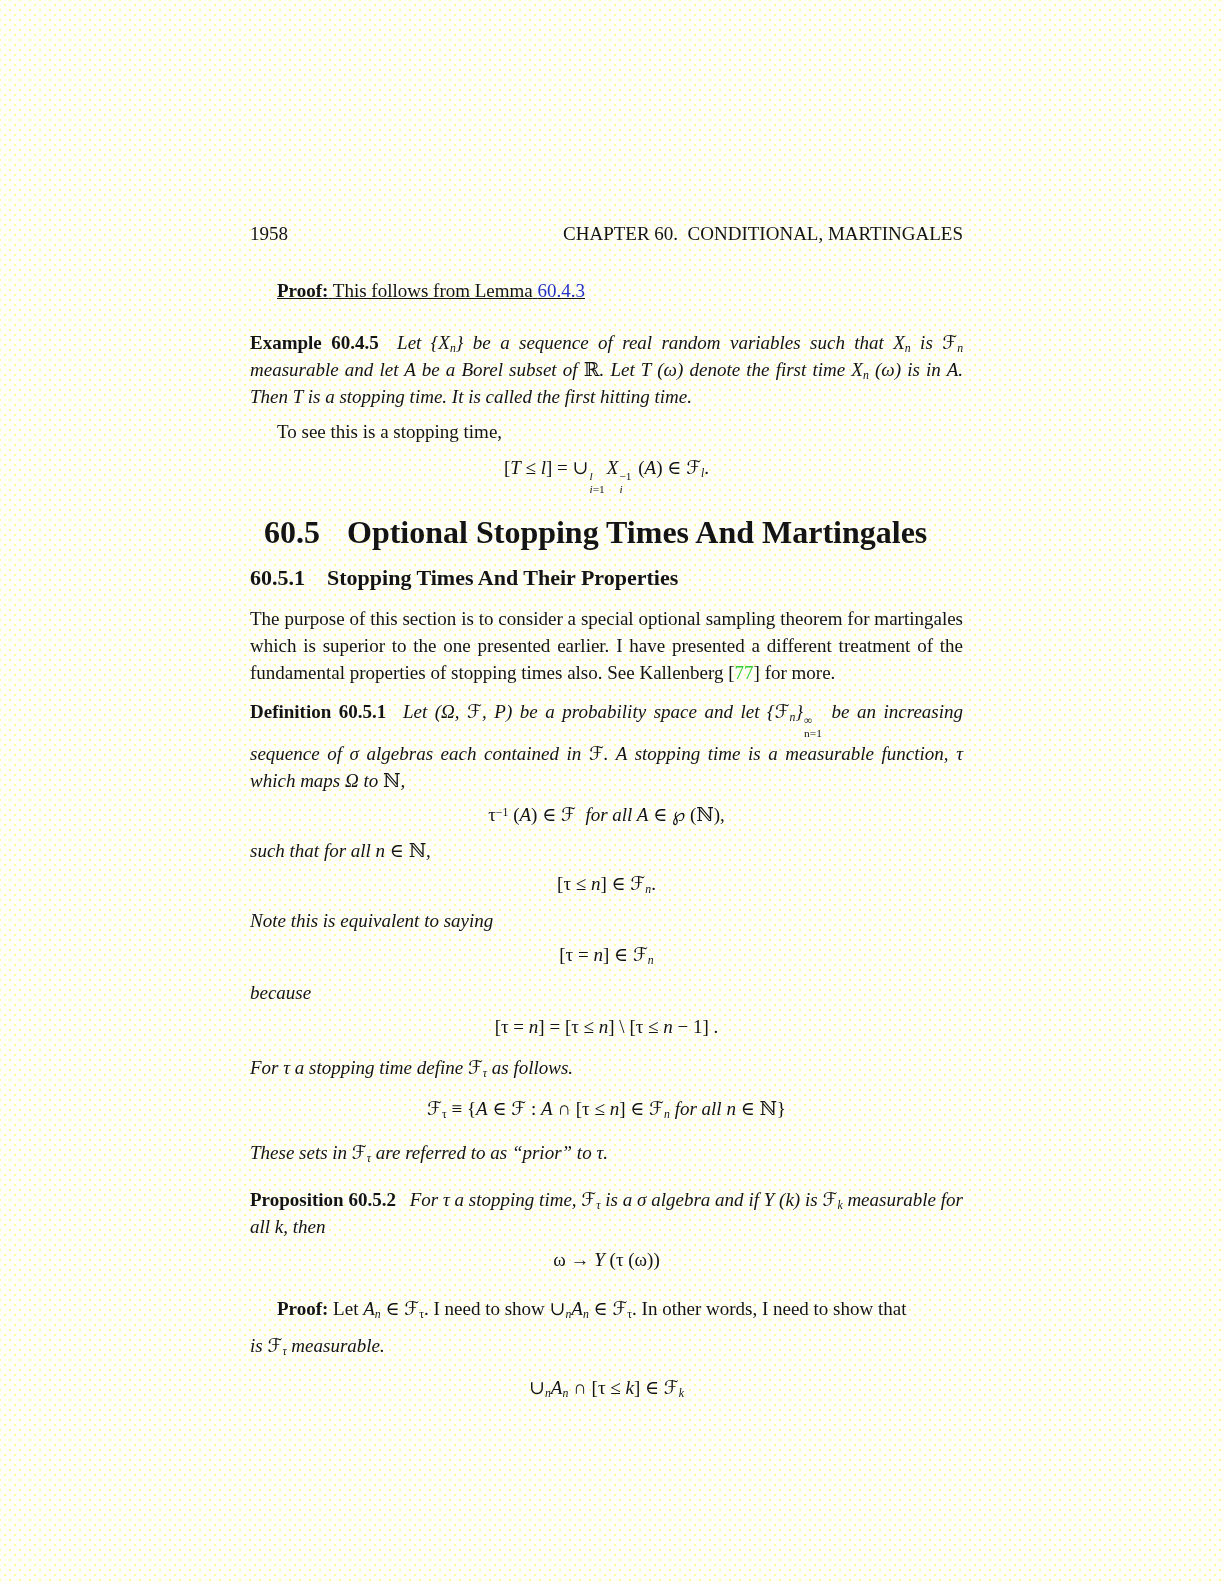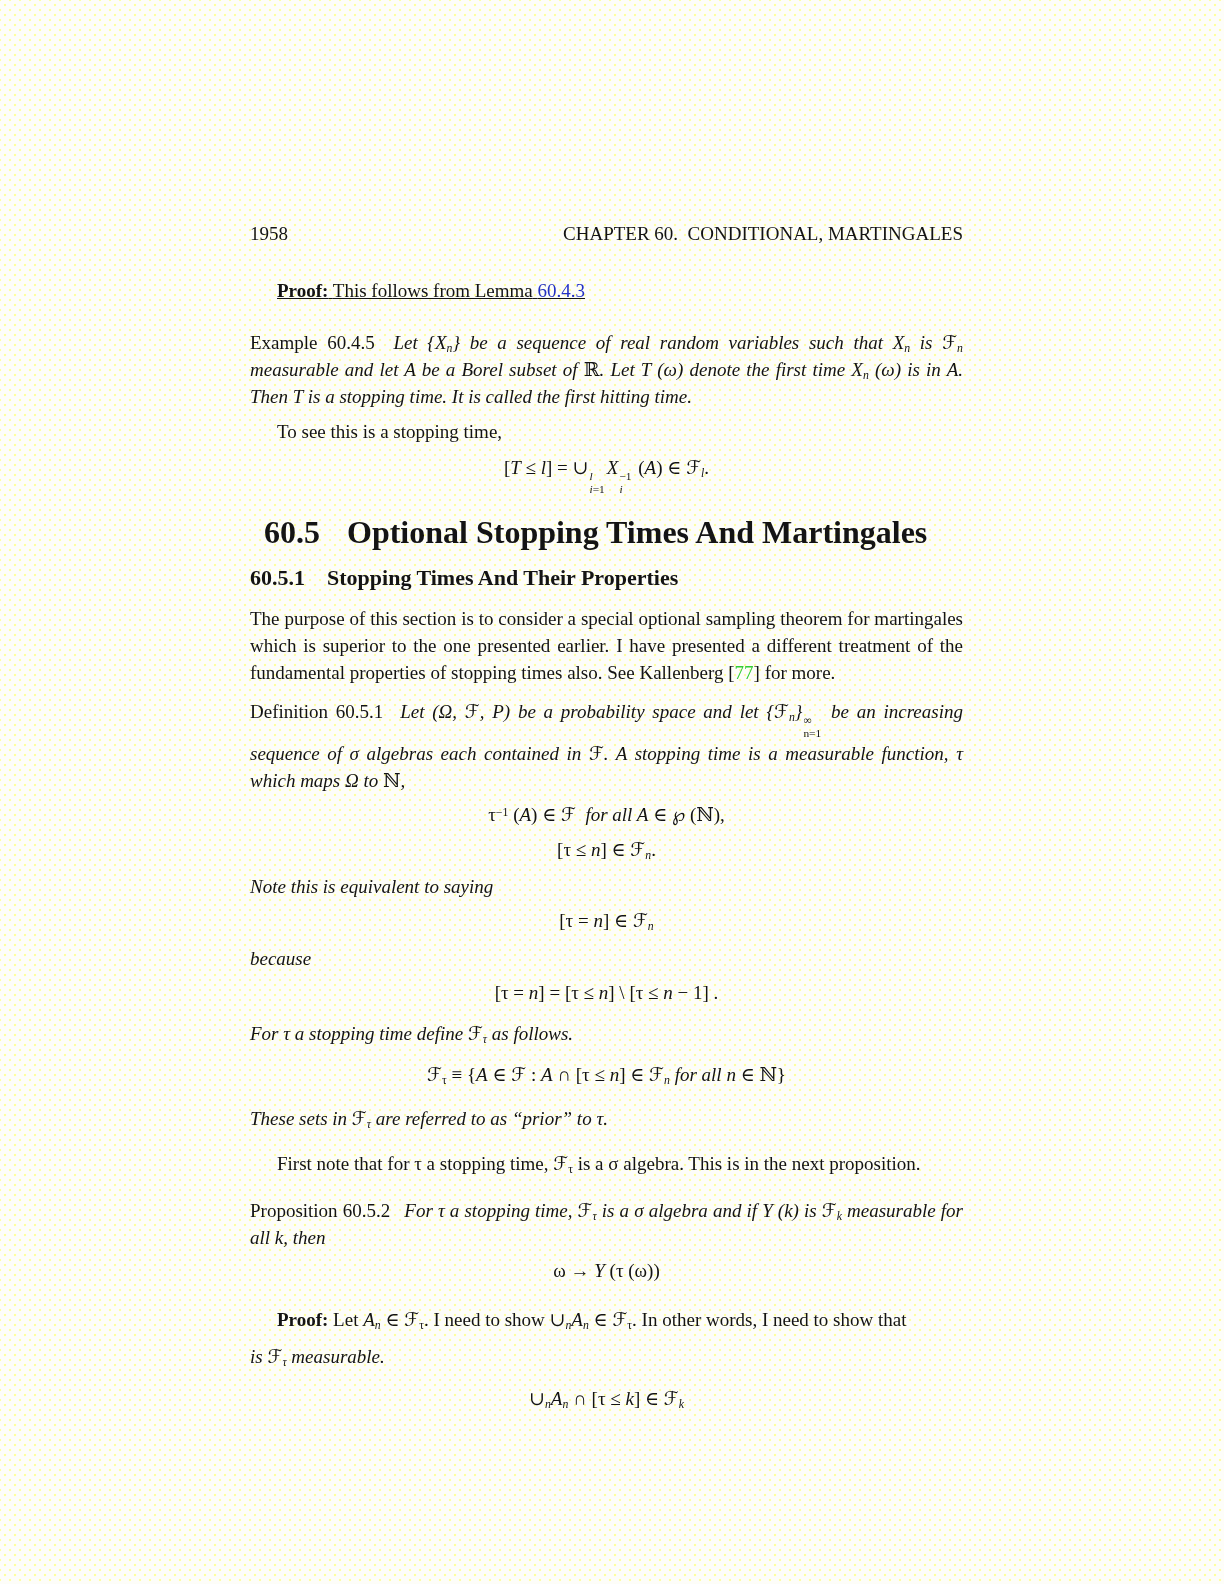--- a/index.html
+++ b/index.html
@@ -31,21 +31,21 @@
     position:absolute;left:250px;top:220px;width:713px;
     font-size:19px;line-height:27px;
   }
   .header{display:flex;justify-content:space-between;align-items:baseline;}
   p{margin:0;}
   .body{margin:0;}
   .indent{text-indent:27px;}
   .just{text-align:justify;}
   .it{font-style:italic;}
   b,.bold{font-weight:bold;}
-  .thm-label{font-weight:normal;font-style:normal;margin-right:9px;}
+  .thm-label{font-weight:bold;font-style:normal;margin-right:9px;}
   .thm-body{font-style:italic;}
   a.link{color:var(--color-link);text-decoration:none;cursor:pointer;}
   .cite{color:var(--color-cite);cursor:pointer;}
   .eq{text-align:center;margin:8px 0;}
   sub,sup{font-size:0.62em;line-height:0;}
   sub{vertical-align:-0.28em;}
   sup{vertical-align:0.45em;}
   .ss{
     display:inline-flex;flex-direction:column;align-items:flex-start;
     vertical-align:-0.52em;font-size:0.6em;line-height:1.12;
@@ -130,38 +130,38 @@
     <p class="body just m-def">
       <span class="thm-label">Definition 60.5.1</span>
       <span class="thm-body">Let (Ω, <span class="scr">ℱ</span>, P) be a probability space and let {<span class="scr">ℱ</span><sub>n</sub>}<span class="ss">
             <span>∞</span>
             <span>n=1</span>
           </span> be an increasing sequence of σ algebras each contained in <span class="scr">ℱ</span>. A stopping time is a measurable function, τ which maps Ω to <span class="scr">ℕ</span>,</span>
     </p>
 
     <div class="eq m-eq2">τ<sup>−1</sup> (<i>A</i>) ∈ <span class="scr">ℱ</span> &nbsp;<i>for all A</i> ∈ <span class="scr">℘</span> (<span class="scr">ℕ</span>),</div>
 
+    <p class="body it m-such">such that for all n ∈ <span class="scr">ℕ</span>,</p>
 
     <div class="eq m-eq3">[τ ≤ <i>n</i>] ∈ <span class="scr">ℱ</span><sub><i>n</i></sub>.</div>
 
     <p class="body it m-note">Note this is equivalent to saying</p>
 
     <div class="eq m-eq4">[τ = <i>n</i>] ∈ <span class="scr">ℱ</span><sub><i>n</i></sub></div>
 
     <p class="body it m-because">because</p>
 
     <div class="eq m-eq5">[τ = <i>n</i>] = [τ ≤ <i>n</i>] \ [τ ≤ <i>n</i> − 1] .</div>
 
     <p class="body it m-fortau">For τ a stopping time define <span class="scr">ℱ</span><sub>τ</sub> as follows.</p>
 
     <div class="eq m-eq6"><span class="scr">ℱ</span><sub>τ</sub> ≡ {<i>A</i> ∈ <span class="scr">ℱ</span> : <i>A</i> ∩ [τ ≤ <i>n</i>] ∈ <span class="scr">ℱ</span><sub><i>n</i></sub> <i>for all n</i> ∈ <span class="scr">ℕ</span>}</div>
 
     <p class="body it m-these">These sets in <span class="scr">ℱ</span><sub>τ</sub> are referred to as “prior” to τ.</p>
 
-    <p class="body indent m-firstnote">First note that for τ a stopping time, <span class="scr">ℱ</span><sub>τ</sub> is a σ algebra. This is in the next proposition.</p>
 
     <p class="body just m-prop">
       <span class="thm-label">Proposition 60.5.2</span>
       <span class="thm-body">For τ a stopping time, <span class="scr">ℱ</span><sub>τ</sub> is a σ algebra and if Y (k) is <span class="scr">ℱ</span><sub>k</sub> measurable for all k, then</span>
     </p>
 
     <div class="eq m-eq7">ω → <i>Y</i> (τ (ω))</div>
 
     <p class="body indent m-proof2">
       <b>Proof:</b>

